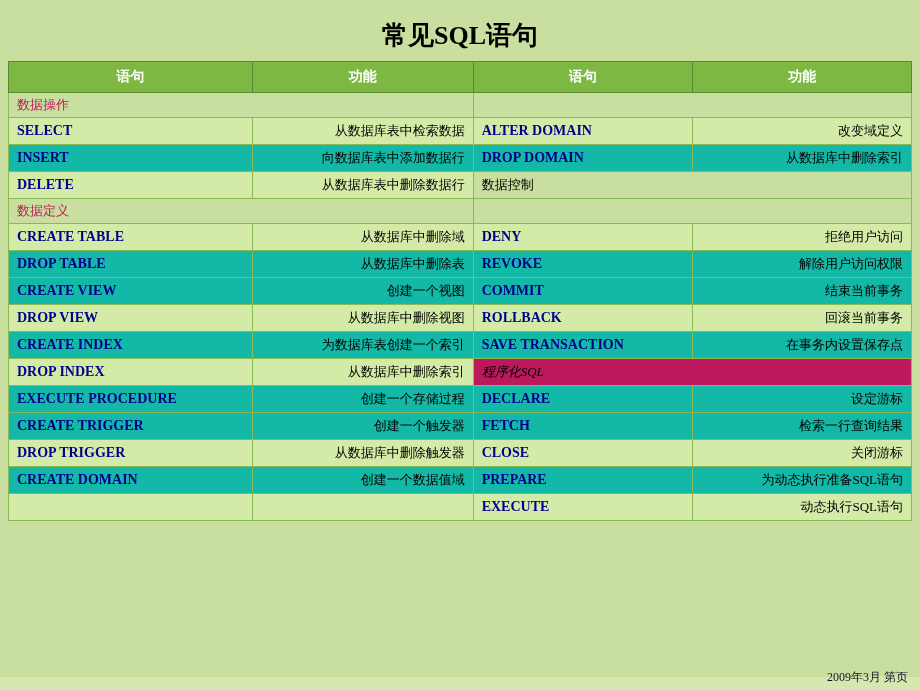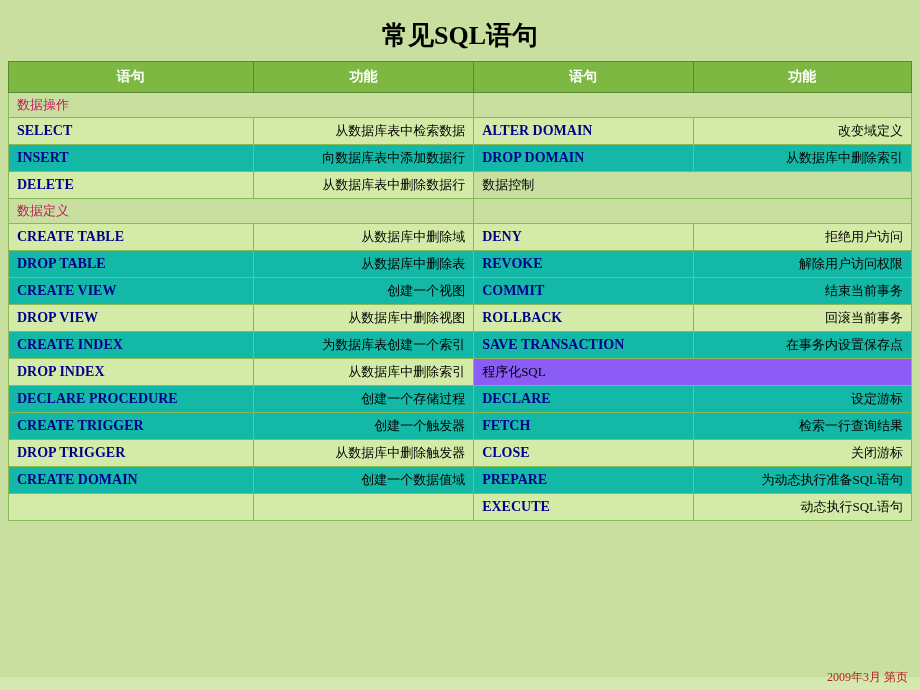--- a/index.html
+++ b/index.html
@@ -65,21 +65,21 @@
     .func-text {
       color: #000;
       font-size: 13px;
       text-align: right;
     }
     .footer {
       position: absolute;
       bottom: 4px;
       right: 12px;
       font-size: 12px;
-      color: #b91c1c;
+      color: #0f172a;
     }
   </style>
 </head>
 <body>
 
 <div class="page-container">
   <div class="title">常见SQL语句</div>
   <table>
     <thead>
       <tr>
@@ -141,24 +141,24 @@
         </tr>
         <tr class="row-even">
           <td><span class="sql-keyword">CREATE INDEX</span></td>
           <td class="func-text">为数据库表创建一个索引</td>
           <td><span class="sql-keyword">SAVE TRANSACTION</span></td>
           <td class="func-text">在事务内设置保存点</td>
         </tr>
         <tr class="row-odd">
           <td><span class="sql-keyword">DROP INDEX</span></td>
           <td class="func-text">从数据库中删除索引</td>
-          <td colspan="2" style="background: #8b5cf6; font-weight: normal;">程序化SQL</td>
+          <td colspan="2" style="background: #be185d; font-weight: normal; font-style: italic;">程序化SQL</td>
         </tr>
         <tr class="row-even">
-          <td><span class="sql-keyword">DECLARE PROCEDURE</span></td>
+          <td><span class="sql-keyword">EXECUTE PROCEDURE</span></td>
           <td class="func-text">创建一个存储过程</td>
           <td><span class="sql-keyword">DECLARE</span></td>
           <td class="func-text">设定游标</td>
         </tr>
         <tr class="row-even">
           <td><span class="sql-keyword">CREATE TRIGGER</span></td>
           <td class="func-text">创建一个触发器</td>
           <td><span class="sql-keyword">FETCH</span></td>
           <td class="func-text">检索一行查询结果</td>
         </tr>

